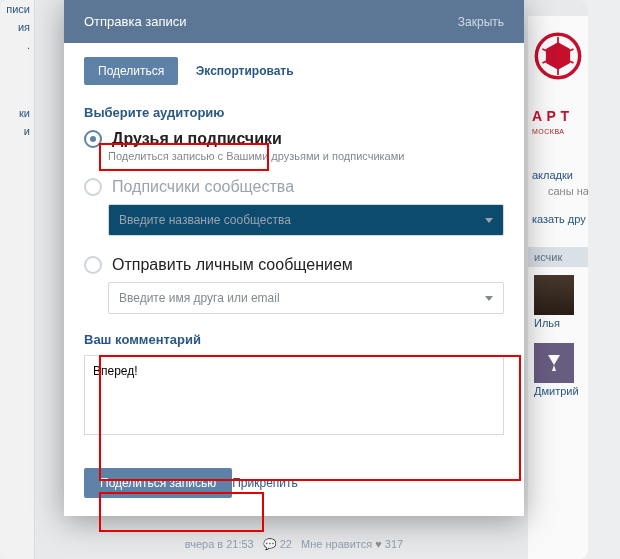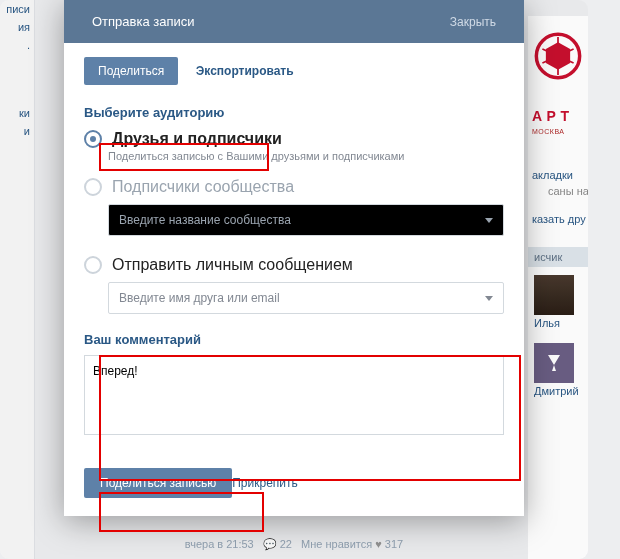--- a/index.html
+++ b/index.html
@@ -13,37 +13,37 @@
   .bg-right .txtlink2 { font-size:11px; color:#888; padding:2px 20px; overflow:hidden; white-space:nowrap; }
   .bg-right .avatar { width:40px; height:40px; margin:8px 6px 2px; background:#555; overflow:hidden; }
   .bg-right .avname { font-size:11px; color:#2a5885; padding:0 6px 6px; }
   .bg-right .head { font-size:11px; background:#dee5eb; color:#607387; padding:4px 6px; margin-top:20px; white-space:nowrap; overflow:hidden; }
   .dim { position:absolute; inset:0; background:rgba(0,0,0,0.02); }
   .bg-foot { position:absolute; bottom:8px; left:0; right:0; text-align:center; font-size:11px; color:#939393; }
   .bg-foot span { color:#93a3b3; }
 
   .overlay { position:absolute; top:0; left:0; width:100%; height:100%; display:flex; justify-content:center; align-items:flex-start; }
   .modal { width:460px; background:#fff; box-shadow:0 5px 30px rgba(0,0,0,0.35); margin-top:0; }
-  .modal-header { background:#5b7795; color:#fff; padding:14px 28px; display:flex; justify-content:space-between; align-items:center; }
+  .modal-header { background:#5b7795; color:#fff; padding:14px 20px; display:flex; justify-content:space-between; align-items:center; }
   .modal-header .title { font-size:13px; font-weight:normal; }
   .modal-header .close { color:#d0dae6; font-size:12px; cursor:pointer; }
   .tabs { padding:14px 20px 6px; }
   .tab-btn-active { background:#5e81a8; color:#fff; border:none; padding:7px 14px; font-size:12px; border-radius:2px; cursor:pointer; }
   .tab-btn { background:transparent; color:#2a5885; border:none; padding:7px 14px; font-size:12px; font-weight:bold; cursor:pointer; }
   .body { padding:4px 20px 16px; }
   .section-h { color:#2a5885; font-weight:bold; font-size:13px; margin:10px 0 8px; }
   .radio-row { display:flex; align-items:center; gap:10px; padding:2px 0; }
   .radio { width:14px; height:14px; border:2px solid #5e81a8; border-radius:50%; display:flex; align-items:center; justify-content:center; flex-shrink:0; }
   .radio.on::after { content:""; width:6px; height:6px; background:#5e81a8; border-radius:50%; }
   .radio.off { border-color:#cdd4db; }
   .radio-label { font-size:16px; color:#222; }
   .radio-label.bold { font-weight:bold; }
   .radio-label.muted { color:#9aa4af; }
   .hint { font-size:11px; color:#828892; margin:0 0 14px 24px; }
-  .dd { margin:6px 0 18px 24px; border:1px solid #d3d9de; background:#000000; color:#9aa4af; font-size:12px; padding:8px 10px; display:flex; justify-content:space-between; align-items:center; border-radius:2px; }
+  .dd { margin:6px 0 18px 24px; border:1px solid #d3d9de; background:#0c4a6e; color:#9aa4af; font-size:12px; padding:8px 10px; display:flex; justify-content:space-between; align-items:center; border-radius:2px; }
   .dd .caret { width:0; height:0; border-left:4px solid transparent; border-right:4px solid transparent; border-top:5px solid #9aa4af; }
   .dd.active { background:#fff; color:#828892; }
   .dd.active .caret { border-top-color:#828892; }
   .comment { width:100%; box-sizing:border-box; height:80px; border:1px solid #d3d9de; padding:8px; font-family:inherit; font-size:12px; resize:none; }
   .footer { display:flex; align-items:center; padding:14px 20px 18px; }
   .btn-primary { background:#5e81a8; color:#fff; border:none; padding:8px 16px; font-size:12px; cursor:pointer; border-radius:2px; }
   .attach { color:#2a5885; font-size:12px; cursor:pointer; }
   .hl { position:absolute; border:2px solid #e30000; pointer-events:none; box-sizing:border-box; }
 </style>
 </head>

